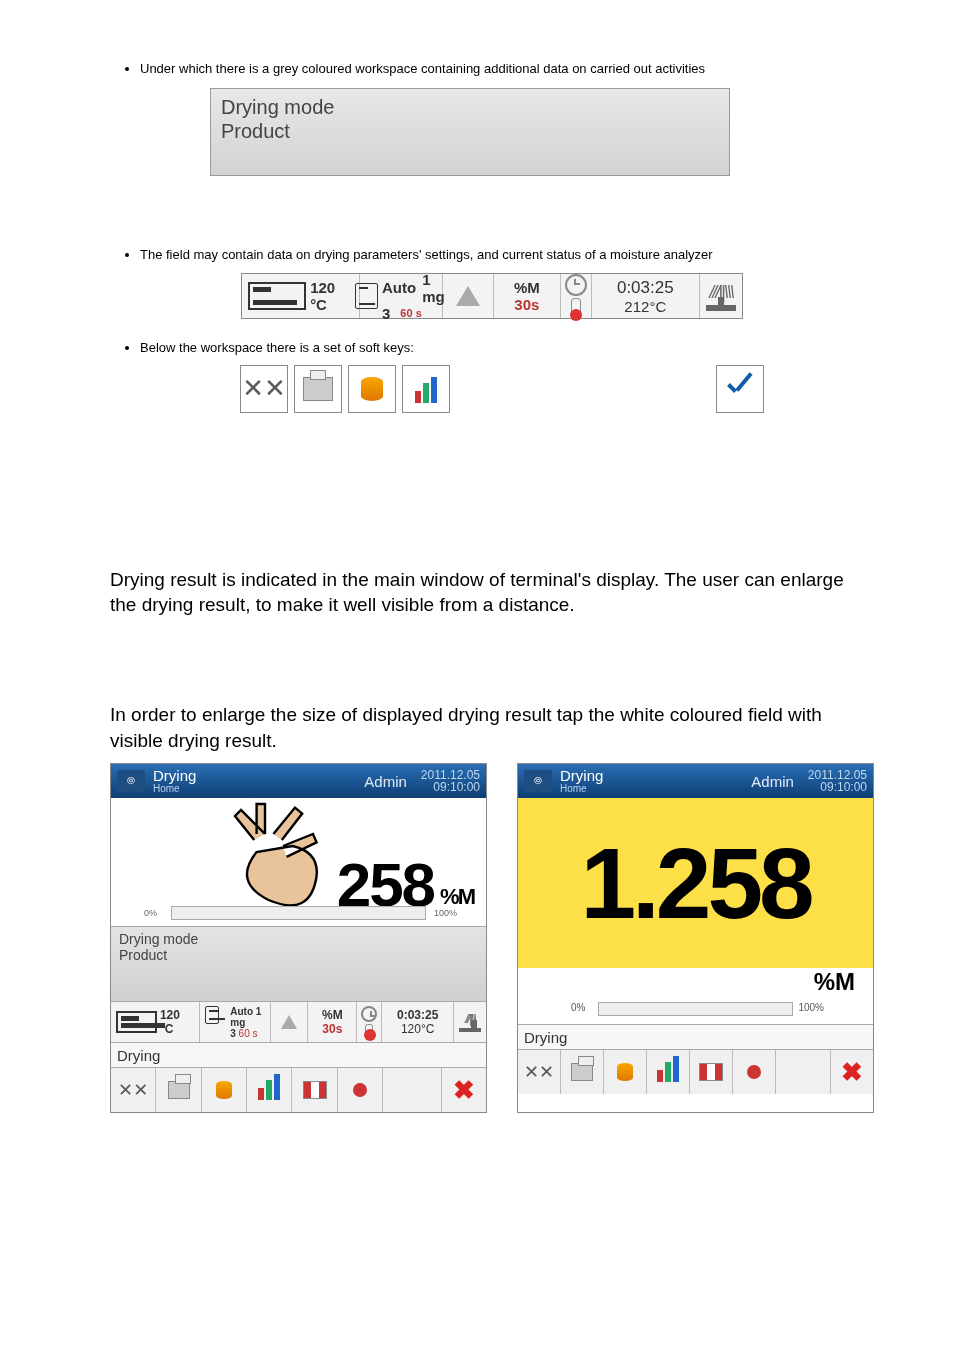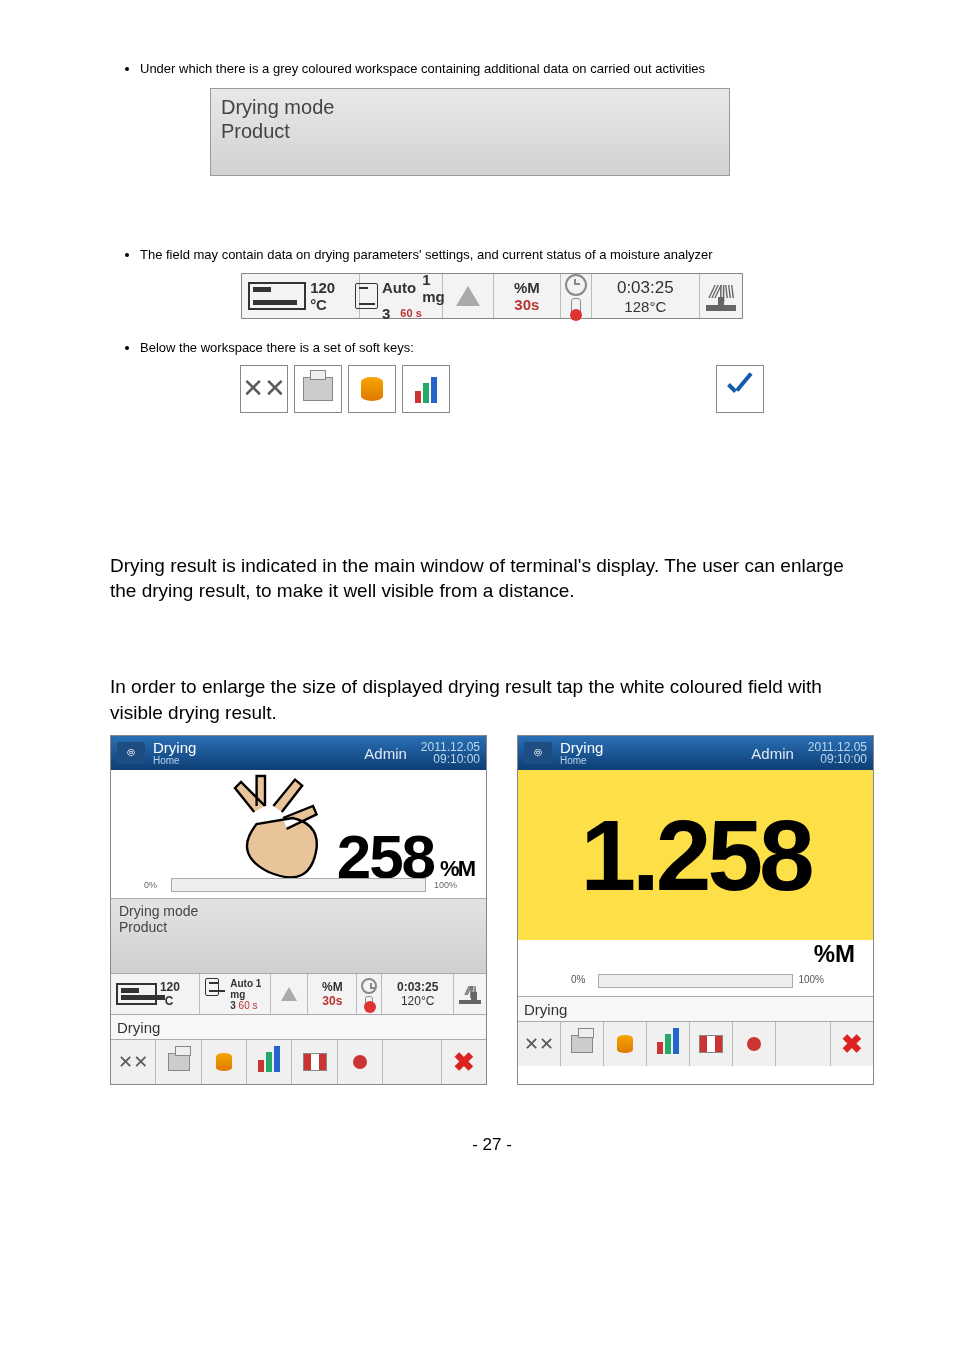--- a/index.html
+++ b/index.html
@@ -19,21 +19,21 @@
     padding: 0;
   }
   ul.main-list > li {
     margin-bottom: 8px;
     font-size: 13px;
     line-height: 1.35;
   }
   .body-text {
     font-size: 19px;
     line-height: 1.35;
-    margin-top: 30px;
+    margin-top: 44px;
   }
   .gap-lg { height: 70px; }
   .gap-md { height: 40px; }
   .gap-sm { height: 20px; }
 
   
   .grey-field {
     margin: 10px 0 0 100px;
     width: 520px;
     height: 88px;
@@ -276,21 +276,21 @@
     <div class="sb-cell sb4">
       <span class="sb-bold">%M</span>
       <span class="sb-bold" style="color:#b33;">30s</span>
     </div>
     <div class="sb-cell sb5">
       <div class="clock-ico"></div>
       <div class="therm-ico" style="margin-top:2px;"></div>
     </div>
     <div class="sb-cell sb6">
       <span style="font-size:17px;">0:03:25</span>
-      <span style="font-size:15px;">128°C</span>
+      <span style="font-size:15px;">212°C</span>
     </div>
     <div class="sb-cell sb7">
       <div class="infra">///||\\\</div>
       <div class="bal-ico"></div>
     </div>
   </div>
 
   <div class="gap-sm"></div>
 
   <ul class="main-list">
@@ -478,15 +478,14 @@
           </div>
         <div class="k" style="flex:1.3;"></div>
         <div class="k">
             <span class="x-ico">✖</span>
           </div>
       </div>
     </div>
 
   </div>
 
-  <div class="page-num">- 27 -</div>
 
 </div>
 
 </body></html>

